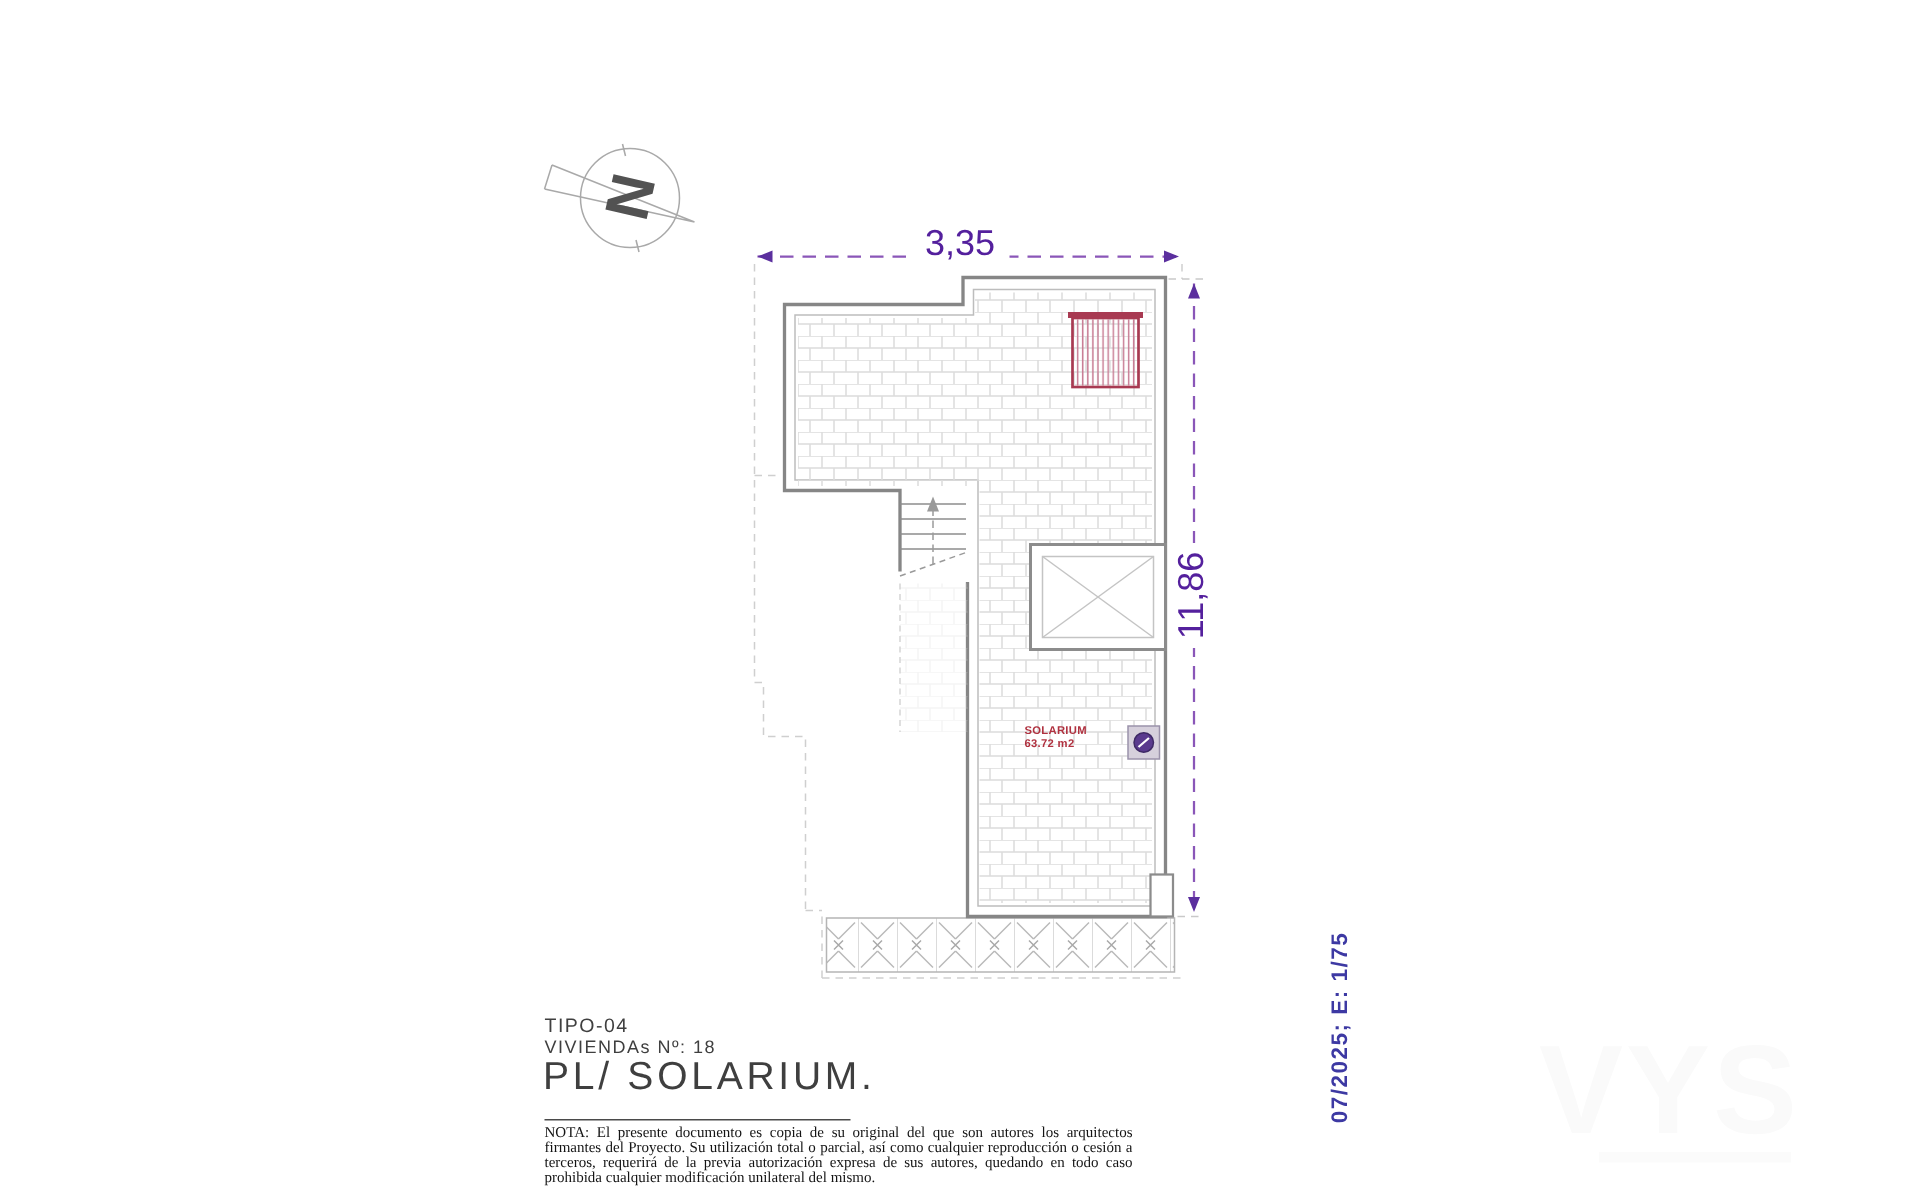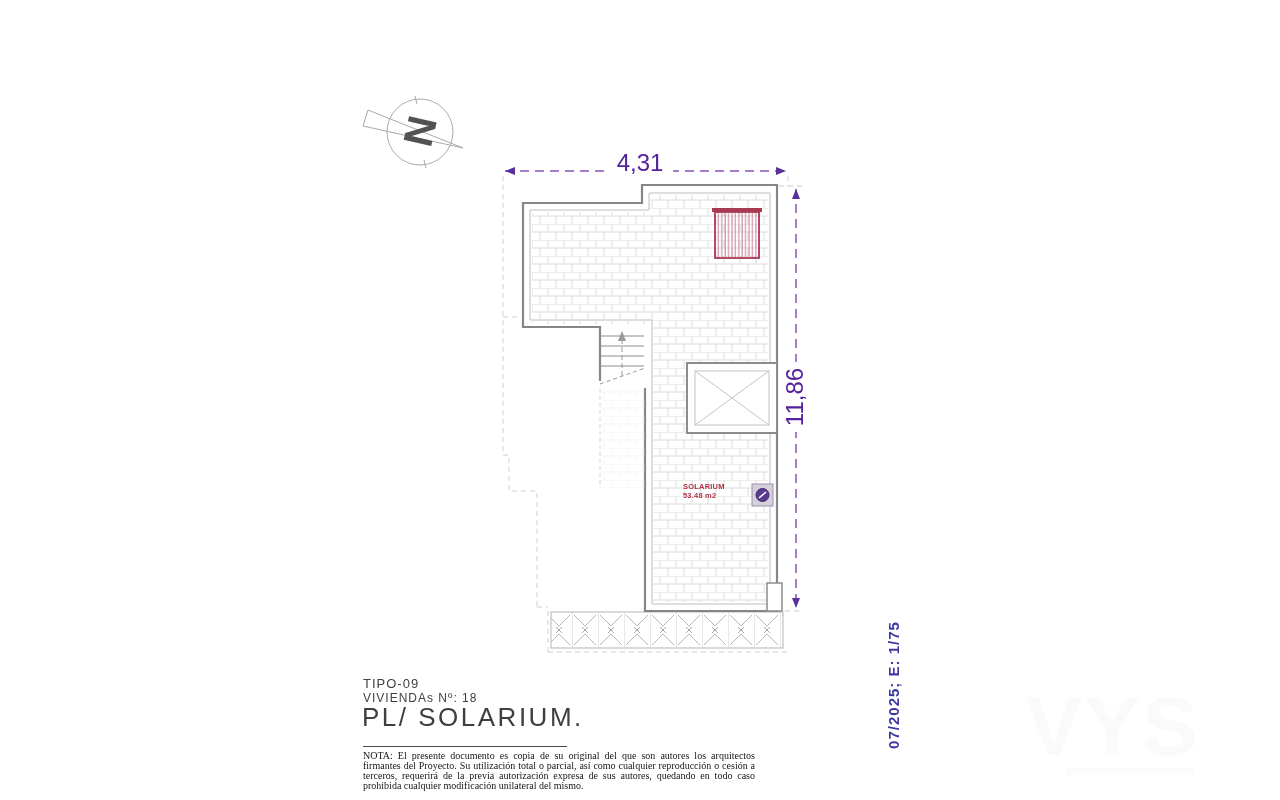--- a/index.html
+++ b/index.html
@@ -141,31 +141,31 @@
 
   <g>
     <line x1="796" y1="189" x2="796" y2="608" stroke="#8a56b8" stroke-width="1.5" stroke-dasharray="9 6"></line>
     <polygon points="796,189 792,199 800,199" fill="#5b2f9e"></polygon>
     <polygon points="796,608 792,598 800,598" fill="#5b2f9e"></polygon>
   </g>
 </svg>
 
 <div class="abs" id="north-letter">N</div>
 
-<div class="abs dim-text" id="dim-width">4,31</div>
+<div class="abs dim-text" id="dim-width">3,35</div>
 <div class="abs dim-text" id="dim-height">11,86</div>
 
 <div class="abs" id="room-label">
   <div>SOLARIUM</div>
-  <div>53.48 m2</div>
+  <div>63.72 m2</div>
 </div>
 
 <div class="abs" id="stamp-text">07/2025; E: 1/75</div>
 
-<div class="abs title-line" id="title-1">TIPO-09</div>
+<div class="abs title-line" id="title-1">TIPO-04</div>
 <div class="abs title-line" id="title-2">VIVIENDAs Nº: 18</div>
 <div class="abs title-line" id="title-3">PL/ SOLARIUM.</div>
 
 <div class="abs" id="note-rule"></div>
 <div class="abs" id="note-text">NOTA: El presente documento es copia de su original del que son autores los arquitectos firmantes del Proyecto. Su utilización total o parcial, así como cualquier reproducción o cesión a terceros, requerirá  de la previa autorización expresa de sus autores, quedando en todo caso prohibida cualquier modificación unilateral del mismo.</div>
 
 <div class="abs" id="watermark-logo">VYS</div>
 <div class="abs" id="watermark-bar"></div>
 
 </body></html>

